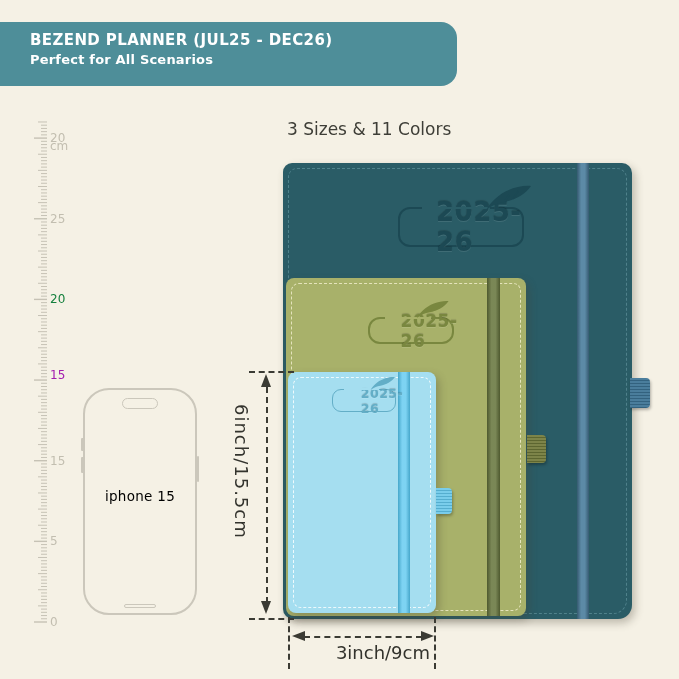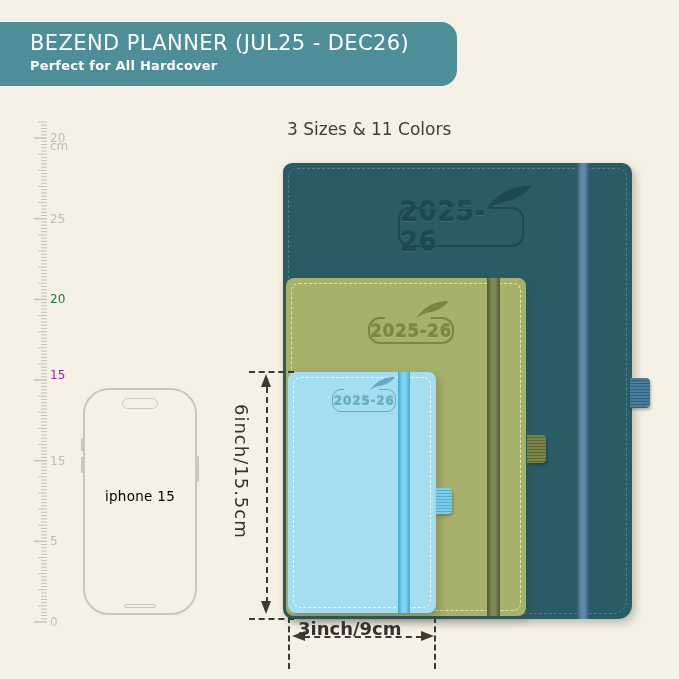--- a/index.html
+++ b/index.html
@@ -4,21 +4,21 @@
 <style>
   * { margin:0; padding:0; box-sizing:border-box; }
   html,body { width:679px; height:679px; }
   body { font-family:"DejaVu Sans", sans-serif; }
   .canvas { position:relative; width:679px; height:679px; background:#f5f1e5; overflow:hidden; }
 
   
   .banner { position:absolute; left:0; top:22px; width:457px; height:64px;
             background:#4e8e99; border-radius:0 16px 16px 0; color:#fff;
             padding:9px 0 0 30px; }
-  .banner-title { font-size:21px; font-weight:400; letter-spacing:0.4px; white-space:nowrap; }
+  .banner-title { font-size:15px; font-weight:700; letter-spacing:0.4px; white-space:nowrap; }
   .banner-sub { font-size:13px; font-weight:600; margin-top:3px; letter-spacing:0.2px; }
 
   
   .info { position:absolute; left:287px; top:118px; color:#3e3e37; font-size:17px; line-height:1.38; font-weight:500; }
 
   
   .ruler-svg { position:absolute; left:29px; top:110px; }
   .ruler-label { position:absolute; left:50px; font-size:12px; color:#c2beb0; }
 
   
@@ -34,21 +34,21 @@
   .btn-r1 { right:-4px; top:66px; height:26px; }
   .phone-label { position:absolute; width:100%; top:98px; text-align:center;
                  color:#000000; font-size:13.5px; letter-spacing:0.3px; }
 
   
   .planner { position:absolute; box-shadow:3px 4px 9px rgba(70,65,50,.32); }
   .stitch { position:absolute; inset:5px; border:1px dashed; border-radius:inherit; pointer-events:none; }
   .band { position:absolute; top:0; height:100%; }
   .loop { position:absolute; border-radius:0 4px 4px 0; box-shadow:1px 2px 3px rgba(0,0,0,.28); }
   .emboss-frame { position:absolute; border:2px solid; border-radius:12px;
-                  display:flex; align-items:center; justify-content:center; }
+                  display:flex; align-items:center; justify-content:center;padding-left:36px; }
   .emboss-frame::after { content:""; position:absolute; top:-2px; left:18%; width:56%; height:2px; }
   .emboss-text { font-weight:700; letter-spacing:0.5px;
                  text-shadow:0 1px 0 rgba(255,255,255,.10), 0 -1px 1px rgba(0,0,0,.18); }
   .feather { position:absolute; }
 
   
   .planner-large { left:283px; top:163px; width:349px; height:456px; background:#2a5c66;
                    border-radius:9px 10px 14px 10px; }
   .planner-large .stitch { border-color:rgba(150,200,210,.35); }
   .planner-large .band { left:294px; width:12px;
@@ -90,30 +90,30 @@
   .dim { position:absolute; }
   .dash-v { border-left:2px dashed #3b3b34; width:0; }
   .dash-h { border-top:2px dashed #3b3b34; height:0; }
   .arrow { width:0; height:0; position:absolute; }
   .arrow-up    { border-left:5.5px solid transparent; border-right:5.5px solid transparent; border-bottom:13px solid #3b3b34; }
   .arrow-down  { border-left:5.5px solid transparent; border-right:5.5px solid transparent; border-top:13px solid #3b3b34; }
   .arrow-left  { border-top:5.5px solid transparent; border-bottom:5.5px solid transparent; border-right:13px solid #3b3b34; }
   .arrow-right { border-top:5.5px solid transparent; border-bottom:5.5px solid transparent; border-left:13px solid #3b3b34; }
   .dim-label { color:#33332d; font-size:18px; font-weight:500; }
   .height-label { position:absolute; left:231px; top:404px; writing-mode:vertical-rl; letter-spacing:1px; }
-  .width-label { position:absolute; left:298px; top:618px; width:132px; text-align:left;font-weight:bold; }
+  .width-label { position:absolute; left:298px; top:642px; width:132px; text-align:right; }
 </style>
 </head>
 <body>
 
 <div class="canvas">
 
   <div class="banner">
     <div class="banner-title">BEZEND PLANNER (JUL25 - DEC26)</div>
-    <div class="banner-sub">Perfect for All Hardcover</div>
+    <div class="banner-sub">Perfect for All Scenarios</div>
   </div>
 
   <div class="info">
     <div>3 Sizes &amp; 11 Colors</div>
   </div>
 
   <svg id="ruler-svg" class="ruler-svg" width="40" height="522">
       <line x1="5" x2="18" y1="512" y2="512" stroke="#c6c2b5" stroke-width="1.4"></line>
       <line x1="12" x2="18" y1="508.774" y2="508.774" stroke="#c6c2b5" stroke-width="1"></line>
       <line x1="12" x2="18" y1="505.548" y2="505.548" stroke="#c6c2b5" stroke-width="1"></line>

